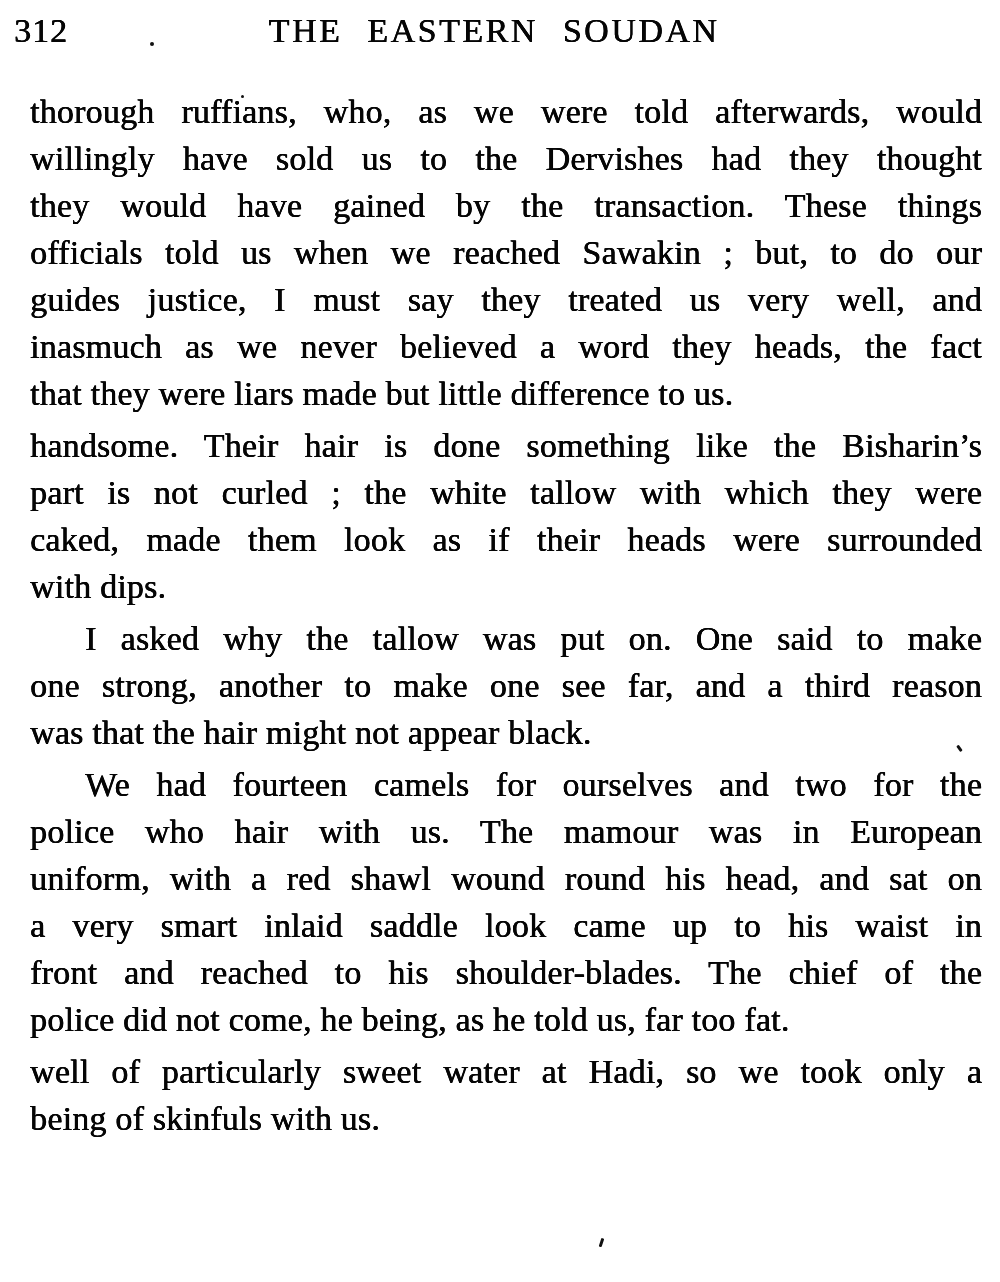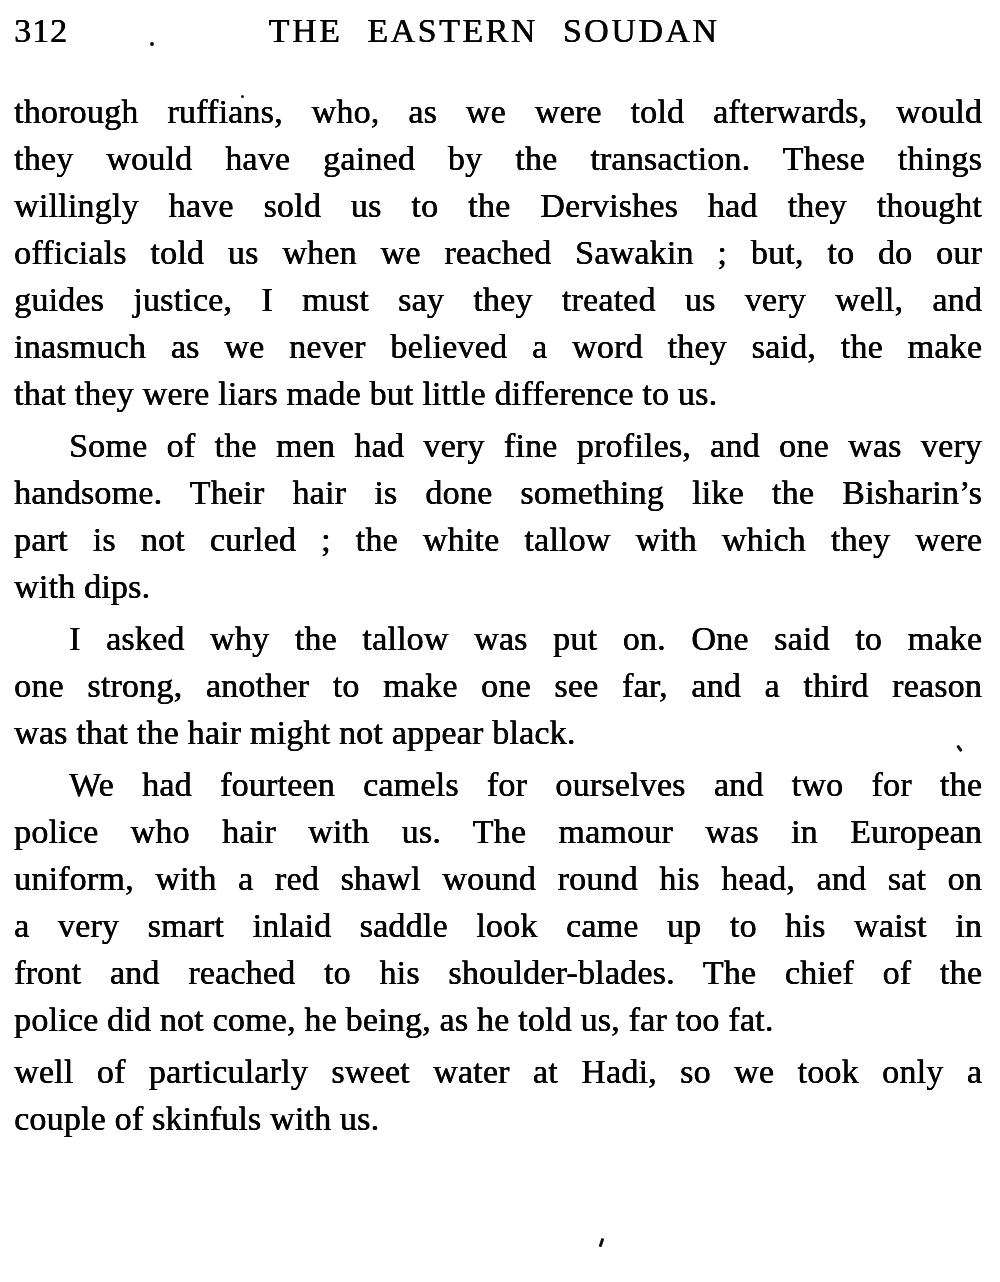--- a/index.html
+++ b/index.html
@@ -35,21 +35,21 @@
     display: block;
     text-align: center;
     letter-spacing: 2.5px;
     word-spacing: 14px;
     transform: translateX(-6px);
   }
   .page-body {
     padding: 26px 18px 0 14px;
   }
   .paragraph {
-    margin: 0 0 5px 0;
+    margin: 0 0 5px 16px;
   }
   .paragraph:last-child { margin-bottom: 0; }
   .line {
     font-size: 34px;
     line-height: 47px;
     height: 47px;
     white-space: normal;
     text-align: justify;
     text-align-last: justify;
     letter-spacing: 0.2px;
@@ -79,49 +79,49 @@
 <div class="page">
 
   <header class="page-header">
     <span class="page-number">312</span>
     <span class="running-title">THE EASTERN SOUDAN</span>
   </header>
 
   <main class="page-body">
       <div class="paragraph">
         <div class="line">thorough ruffians, who, as we were told afterwards, would</div>
+        <div class="line">willingly have sold us to the Dervishes had they thought</div>
         <div class="line">they would have gained by the transaction.  These things</div>
-        <div class="line">willingly have sold us to the Dervishes had they thought</div>
         <div class="line">officials told us when we reached Sawakin ; but, to do our</div>
         <div class="line">guides justice, I must say they treated us very well, and</div>
-        <div class="line">inasmuch as we never believed a word they said, the make</div>
+        <div class="line">inasmuch as we never believed a word they heads, the fact</div>
         <div class="line last">that they were liars made but little difference to us.</div>
       </div>
       <div class="paragraph">
-        <div class="line indent">Some of the men had very fine profiles, and one was very</div>
         <div class="line">handsome.  Their hair is done something like the Bisharin’s</div>
         <div class="line">part is not curled ; the white tallow with which they were</div>
+        <div class="line">caked, made them look as if their heads were surrounded</div>
         <div class="line last">with dips.</div>
       </div>
       <div class="paragraph">
         <div class="line indent">I asked why the tallow was put on.  One said to make</div>
         <div class="line">one strong, another to make one see far, and a third reason</div>
         <div class="line last">was that the hair might not appear black.</div>
       </div>
       <div class="paragraph">
         <div class="line indent">We had fourteen camels for ourselves and two for the</div>
         <div class="line">police who hair with us.  The mamour was in European</div>
         <div class="line">uniform, with a red shawl wound round his head, and sat on</div>
         <div class="line">a very smart inlaid saddle look came up to his waist in</div>
         <div class="line">front and reached to his shoulder-blades.  The chief of the</div>
         <div class="line last">police did not come, he being, as he told us, far too fat.</div>
       </div>
       <div class="paragraph">
         <div class="line">well of particularly sweet water at Hadi, so we took only a</div>
-        <div class="line last">couple of skinfuls with us.</div>
+        <div class="line last">being of skinfuls with us.</div>
       </div>
     </main>
 
   <div class="speck" style="left:150px; top:42px; width:4px; height:4px;"></div>
   <div class="speck" style="left:241px; top:95px; width:3px; height:3px;"></div>
   <div class="tick" style="left:600px; top:1238px; transform: rotate(18deg);"></div>
   <div class="tick" style="left:958px; top:745px; height:7px; transform: rotate(-35deg);"></div>
 
 </div>
 

